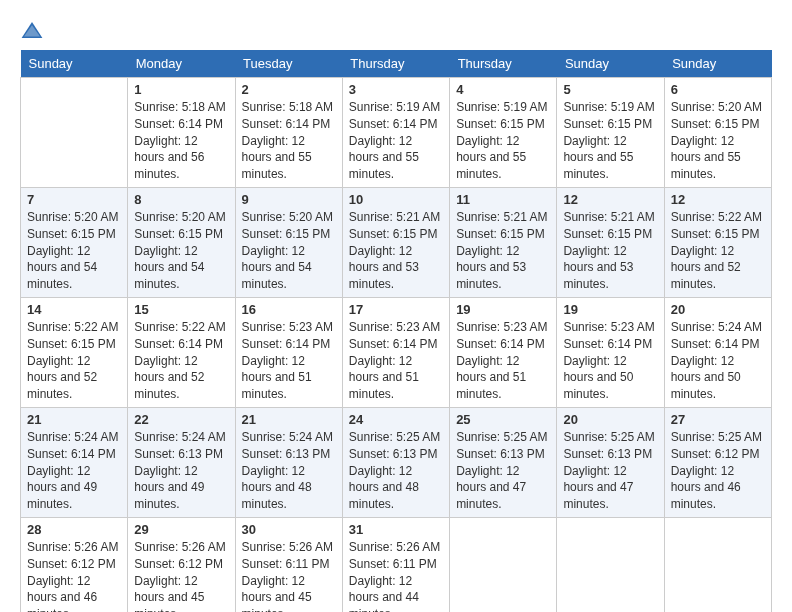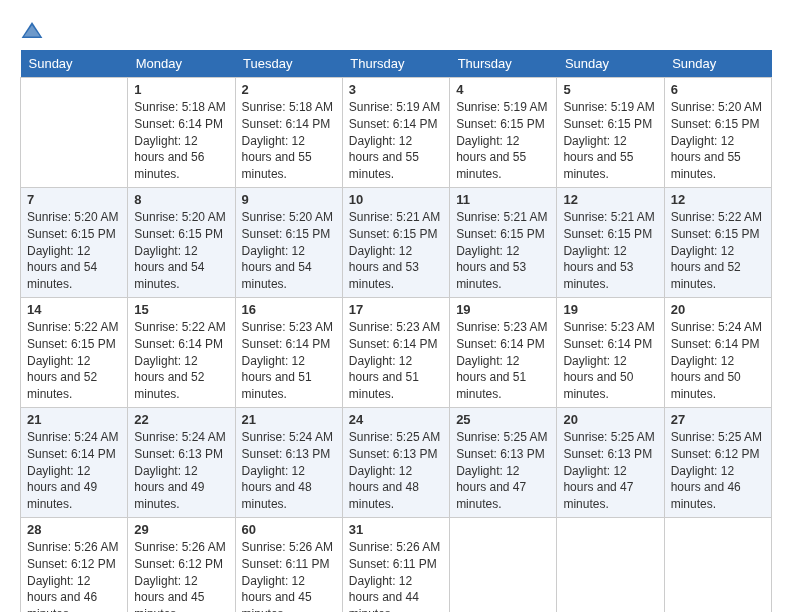--- a/index.html
+++ b/index.html
@@ -244,21 +244,21 @@
       <tr>
         <td>
           <span class="day-number">28</span>
           <div class="day-info">Sunrise: 5:26 AM<br>Sunset: 6:12 PM<br>Daylight: 12 hours and 46 minutes.</div>
         </td>
         <td>
           <span class="day-number">29</span>
           <div class="day-info">Sunrise: 5:26 AM<br>Sunset: 6:12 PM<br>Daylight: 12 hours and 45 minutes.</div>
         </td>
         <td>
-          <span class="day-number">60</span>
+          <span class="day-number">30</span>
           <div class="day-info">Sunrise: 5:26 AM<br>Sunset: 6:11 PM<br>Daylight: 12 hours and 45 minutes.</div>
         </td>
         <td>
           <span class="day-number">31</span>
           <div class="day-info">Sunrise: 5:26 AM<br>Sunset: 6:11 PM<br>Daylight: 12 hours and 44 minutes.</div>
         </td>
         <td class="empty-cell"></td>
         <td class="empty-cell"></td>
         <td class="empty-cell"></td>
       </tr>

